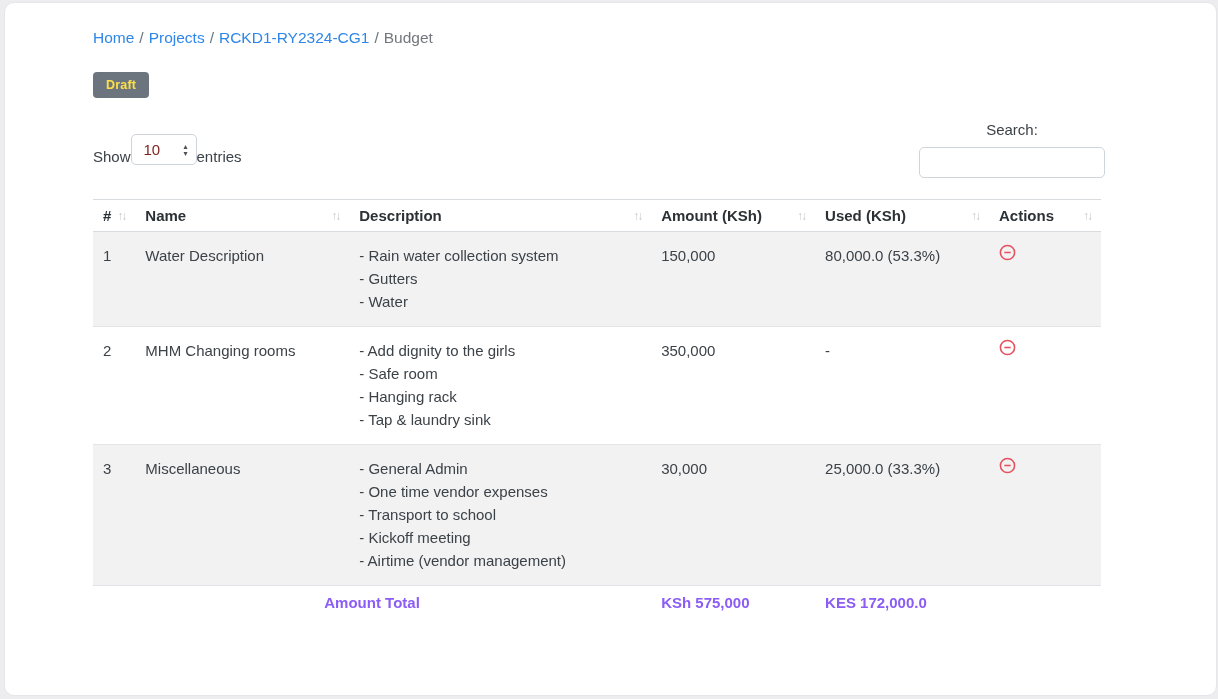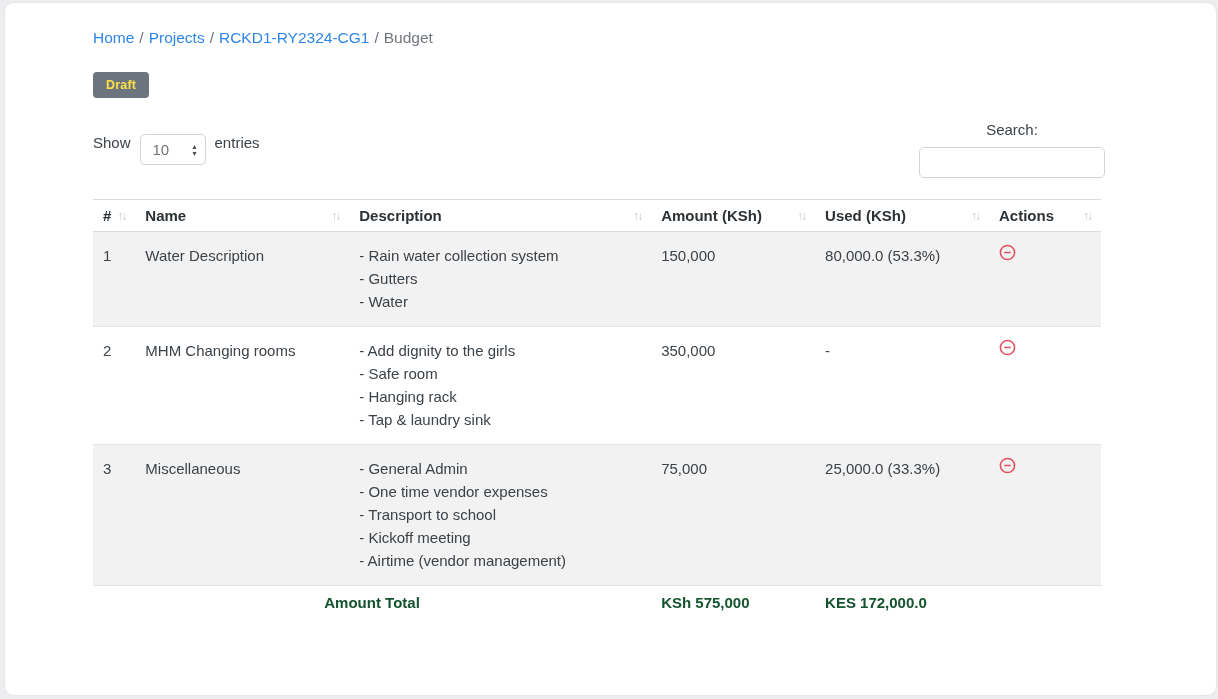--- a/index.html
+++ b/index.html
@@ -17,25 +17,25 @@
   .crumb-current { color:#72777d; }
 
   
   .badge {
     display:inline-block; margin-top:25px; background:#6c757d; color:#fde047;
     font-size:12.5px; font-weight:bold; padding:6px 13px; border-radius:4px; letter-spacing:.2px;
   }
 
   
   .controls { margin-top:23px; width:1012px; display:flex; justify-content:space-between; align-items:center; }
-  .ctrl-left { display:flex; align-items:flex-start; gap:9px; font-size:15px; color:#3b4248; }
+  .ctrl-left { display:flex; align-items:flex-end; font-size:15px; color:#3b4248; }
   .select-wrap { position:relative; }
   select.page-size {
     appearance:none; -webkit-appearance:none; width:66px; height:31px;
-    border:1px solid #ced4da; border-radius:5px; background:#fff; color:#737373;
+    border:1px solid #ced4da; border-radius:5px; background:#fff; color:#7f1d1d;
     font-family:"Liberation Sans", sans-serif; font-size:15px; padding:0 24px 0 12px;
   }
   .sel-arrows {
     position:absolute; right:9px; top:50%; transform:translateY(-50%);
     display:flex; flex-direction:column; align-items:center; pointer-events:none;
     color:#4a5056; font-size:8px; line-height:7px;
   }
   .ctrl-right { display:flex; align-items:center; gap:9px; font-size:15px; color:#3b4248;flex-direction:column; }
   input.search {
     width:186px; height:31px; border:1px solid #ced4da; border-radius:5px;
@@ -48,21 +48,21 @@
     border-top:1px solid #d9dcdf; border-bottom:1px solid #d9dcdf;
     padding:7px 10px; text-align:left; font-weight:bold; color:#2b3135;
   }
   .th-inner { display:flex; justify-content:space-between; align-items:center; gap:6px; }
   .sort { color:#c4c9ce; font-size:12px; letter-spacing:-2px; white-space:nowrap; flex:0 0 auto; }
   tbody td { padding:12px 10px 13px 10px; vertical-align:top; border-top:1px solid #e3e6e9; line-height:23px; }
   tbody tr:first-child td { border-top:none; }
   tbody tr.striped { background:#f2f2f2; }
   .desc-line { line-height:23px; }
   .remove-btn { background:none; border:none; cursor:pointer; color:#e4515f; padding:0; line-height:0; }
-  tfoot th, tfoot td { border-top:1px solid #dee2e6; padding:8px 10px 9px 10px; font-weight:bold; color:#14532d; text-align:left; }
+  tfoot th, tfoot td { border-top:1px solid #dee2e6; padding:8px 10px 9px 10px; font-weight:bold; color:#8b5cf6; text-align:left; }
   tfoot th.total-label { text-align:center; }
 </style>
 </head>
 <body>
 
 <div class="card">
   <div class="content">
 
     <nav class="breadcrumb">
       <a class="crumb-link">Home</a>
@@ -188,21 +188,21 @@
         <tr class="striped">
           <td>3</td>
           <td>Miscellaneous</td>
           <td>
             <div class="desc-line">- General Admin</div>
             <div class="desc-line">- One time vendor expenses</div>
             <div class="desc-line">- Transport to school</div>
             <div class="desc-line">- Kickoff meeting</div>
             <div class="desc-line">- Airtime (vendor management)</div>
           </td>
-          <td>75,000</td>
+          <td>30,000</td>
           <td>25,000.0 (33.3%)</td>
           <td>
             <button class="remove-btn" title="">
               <svg width="17" height="17" viewBox="0 0 24 24">
                 <circle cx="12" cy="12" r="10" fill="none" stroke="currentColor" stroke-width="2.2"></circle>
                 <line x1="7.5" y1="12" x2="16.5" y2="12" stroke="currentColor" stroke-width="2.2"></line>
               </svg>
             </button>
           </td>
         </tr>

